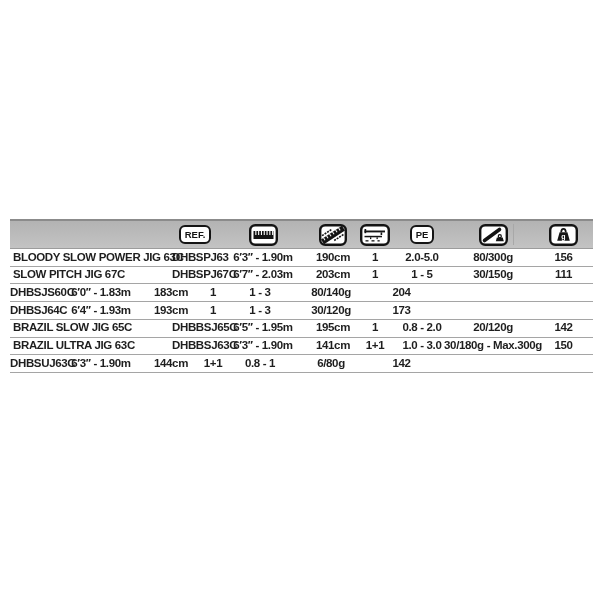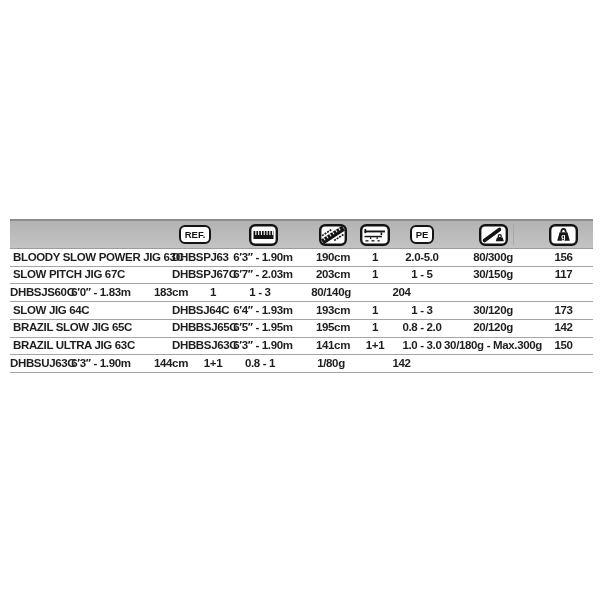--- a/index.html
+++ b/index.html
@@ -144,35 +144,34 @@
   </div>
 
   <div class="row">
     <div class="cell c1">SLOW PITCH JIG 67C</div>
     <div class="cell c2">DHBSPJ67C</div>
     <div class="cell c3">6′7′′ - 2.03m</div>
     <div class="cell c4">203cm</div>
     <div class="cell c5">1</div>
     <div class="cell c6">1 - 5</div>
     <div class="cell c7">30/150g</div>
-    <div class="cell c8">117</div>
+    <div class="cell c8">111</div>
   </div>
 
   <div class="row">
     <div class="cell c2">DHBSJS60C</div>
     <div class="cell c3">6′0′′ - 1.83m</div>
     <div class="cell c4">183cm</div>
     <div class="cell c5">1</div>
     <div class="cell c6">1 - 3</div>
     <div class="cell c7">80/140g</div>
     <div class="cell c8">204</div>
   </div>
 
   <div class="row">
-    <div class="cell c1">SLOW JIG 64C</div>
     <div class="cell c2">DHBSJ64C</div>
     <div class="cell c3">6′4′′ - 1.93m</div>
     <div class="cell c4">193cm</div>
     <div class="cell c5">1</div>
     <div class="cell c6">1 - 3</div>
     <div class="cell c7">30/120g</div>
     <div class="cell c8">173</div>
   </div>
 
   <div class="row">
@@ -196,18 +195,18 @@
     <div class="cell c7">30/180g - Max.300g</div>
     <div class="cell c8">150</div>
   </div>
 
   <div class="row">
     <div class="cell c2">DHBSUJ63C</div>
     <div class="cell c3">6′3′′ - 1.90m</div>
     <div class="cell c4">144cm</div>
     <div class="cell c5">1+1</div>
     <div class="cell c6">0.8 - 1</div>
-    <div class="cell c7">1/80g</div>
+    <div class="cell c7">6/80g</div>
     <div class="cell c8">142</div>
   </div>
 </div>
   </div>
 </div>
 
 </body></html>

